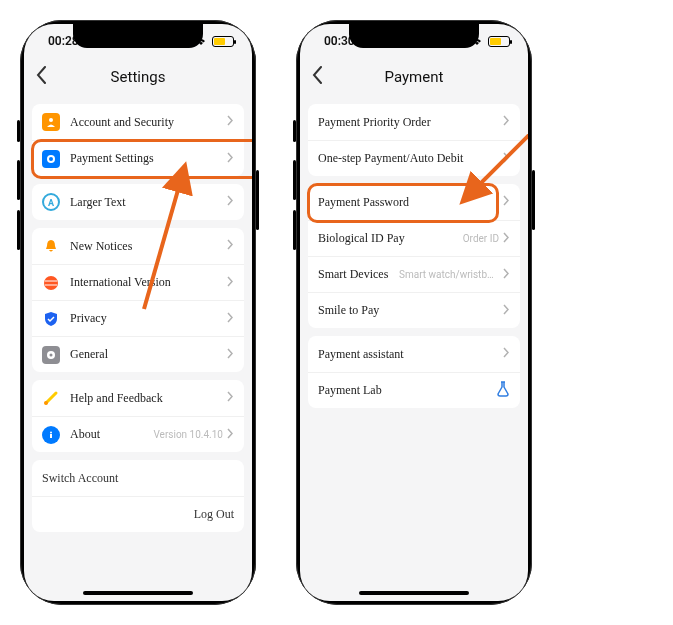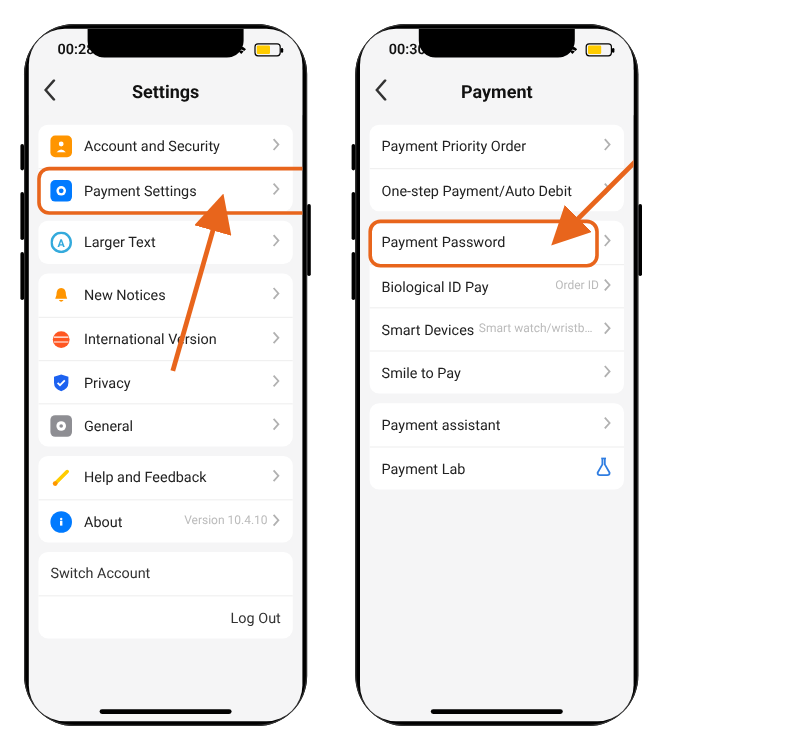--- a/index.html
+++ b/index.html
@@ -37,36 +37,36 @@
   .battery {
     width: 22px; height: 11px; border: 1px solid #000; border-radius: 3px; position: relative;
   }
   .battery::after { content: ""; position: absolute; right: -3px; top: 3px; width: 2px; height: 4px; background: #000; border-radius: 1px; }
   .battery .fill { position: absolute; left: 1px; top: 1px; bottom: 1px; width: 55%; background: #ffcc00; border-radius: 1px; }
 
   .nav-bar {
     height: 38px; display: flex; align-items: center; justify-content: center;
     position: relative; background: #f5f5f6;
   }
-  .nav-title { font-size: 15px; font-weight: 700; color: #111; }
+  .nav-title { font-size: 15px; font-weight: 400; color: #111; }
   .back-btn { position: absolute; left: 12px; top: 50%; transform: translateY(-50%); }
 
   .content { padding: 0 8px 10px; }
   .group { background: #fff; border-radius: 8px; margin: 8px 0 0; overflow: hidden; }
   .row {
     display: flex; align-items: center; height: 36px;
     padding: 0 10px; font-size: 12px; color: #222; position: relative;
   }
   .row + .row { border-top: 1px solid #f0f0f0; justify-content: flex-end; }
   .row .icon {
     width: 18px; height: 18px; border-radius: 4px;
     display: flex; align-items: center; justify-content: center;
     margin-right: 10px; flex: none;
   }
-  .row .label { flex: 1; }
+  .row .label { flex: 1; font-family: Liberation Serif, serif; }
   .row .value { font-size: 10px; color: #bbb; margin-right: 4px; white-space: nowrap; overflow: hidden; text-overflow: ellipsis; max-width: 100px; }
   .row .chev { flex: none; opacity: .3; }
   .row.center { }
   .row.center .label { flex: none; text-align: center; color: #333; font-size: 12px; }
 
   .highlight {
     position: absolute; pointer-events: none;
     border: 3px solid #e8651c; border-radius: 10px;
     z-index: 15;
   }

